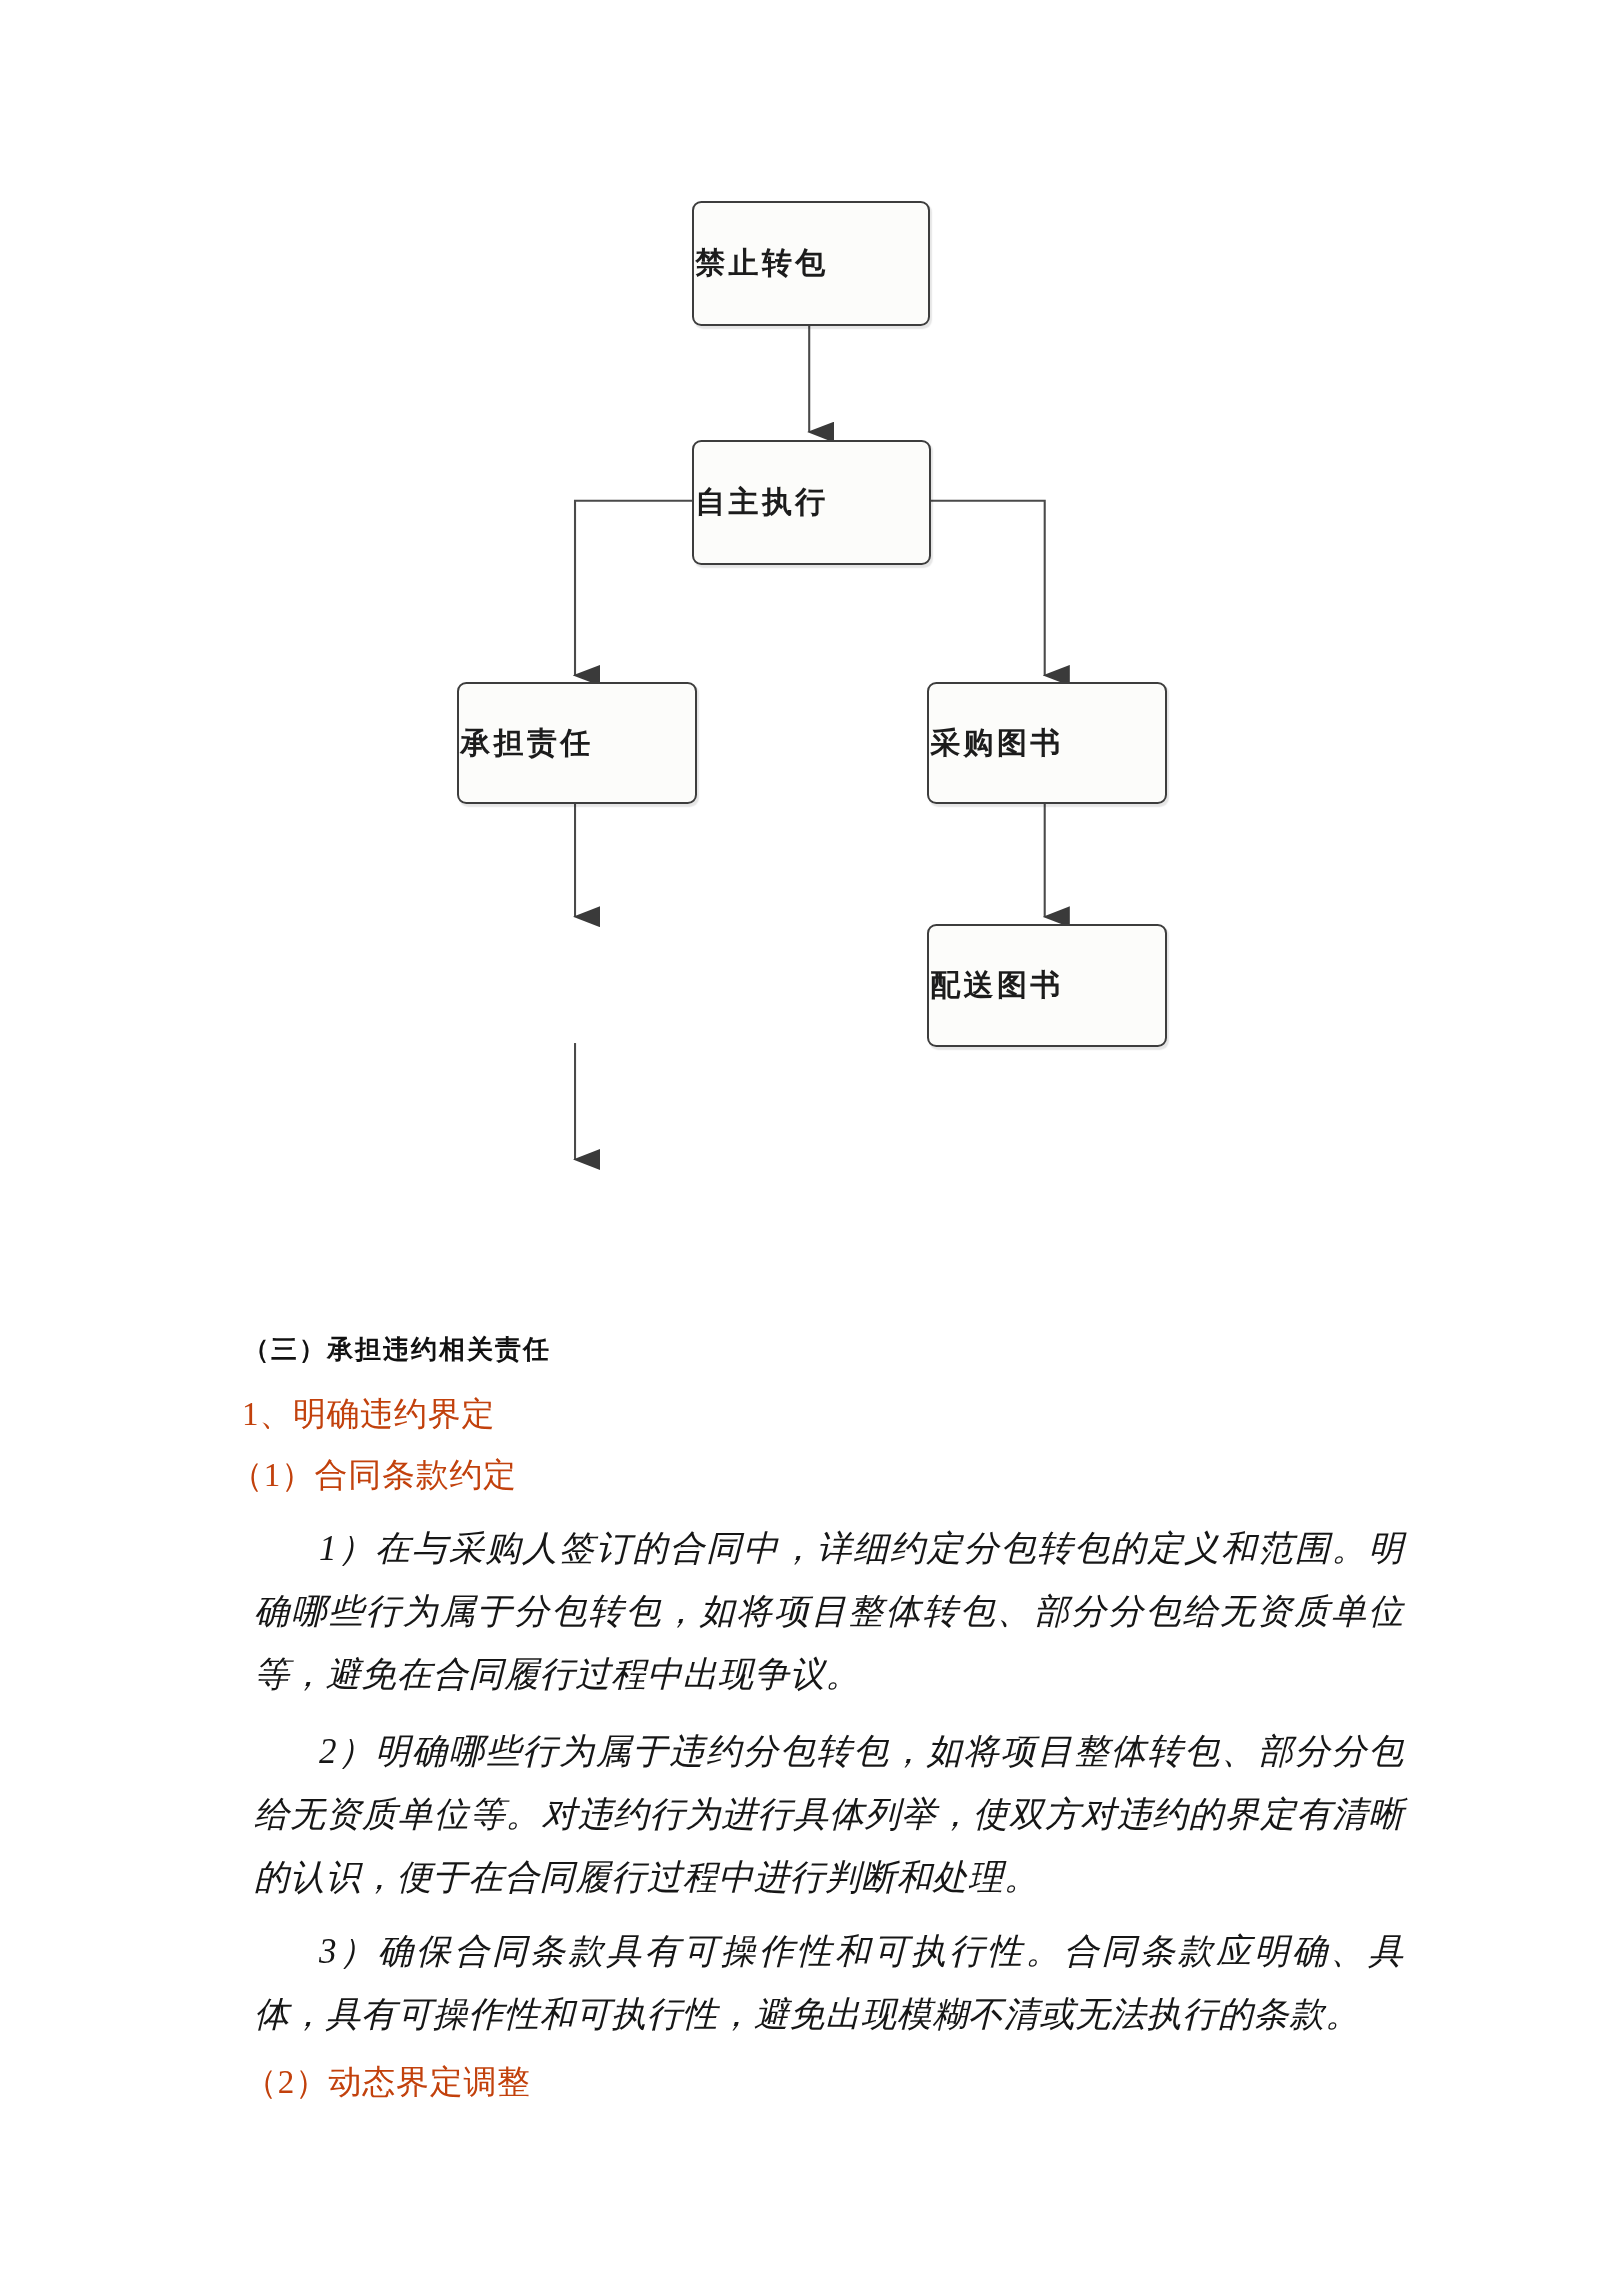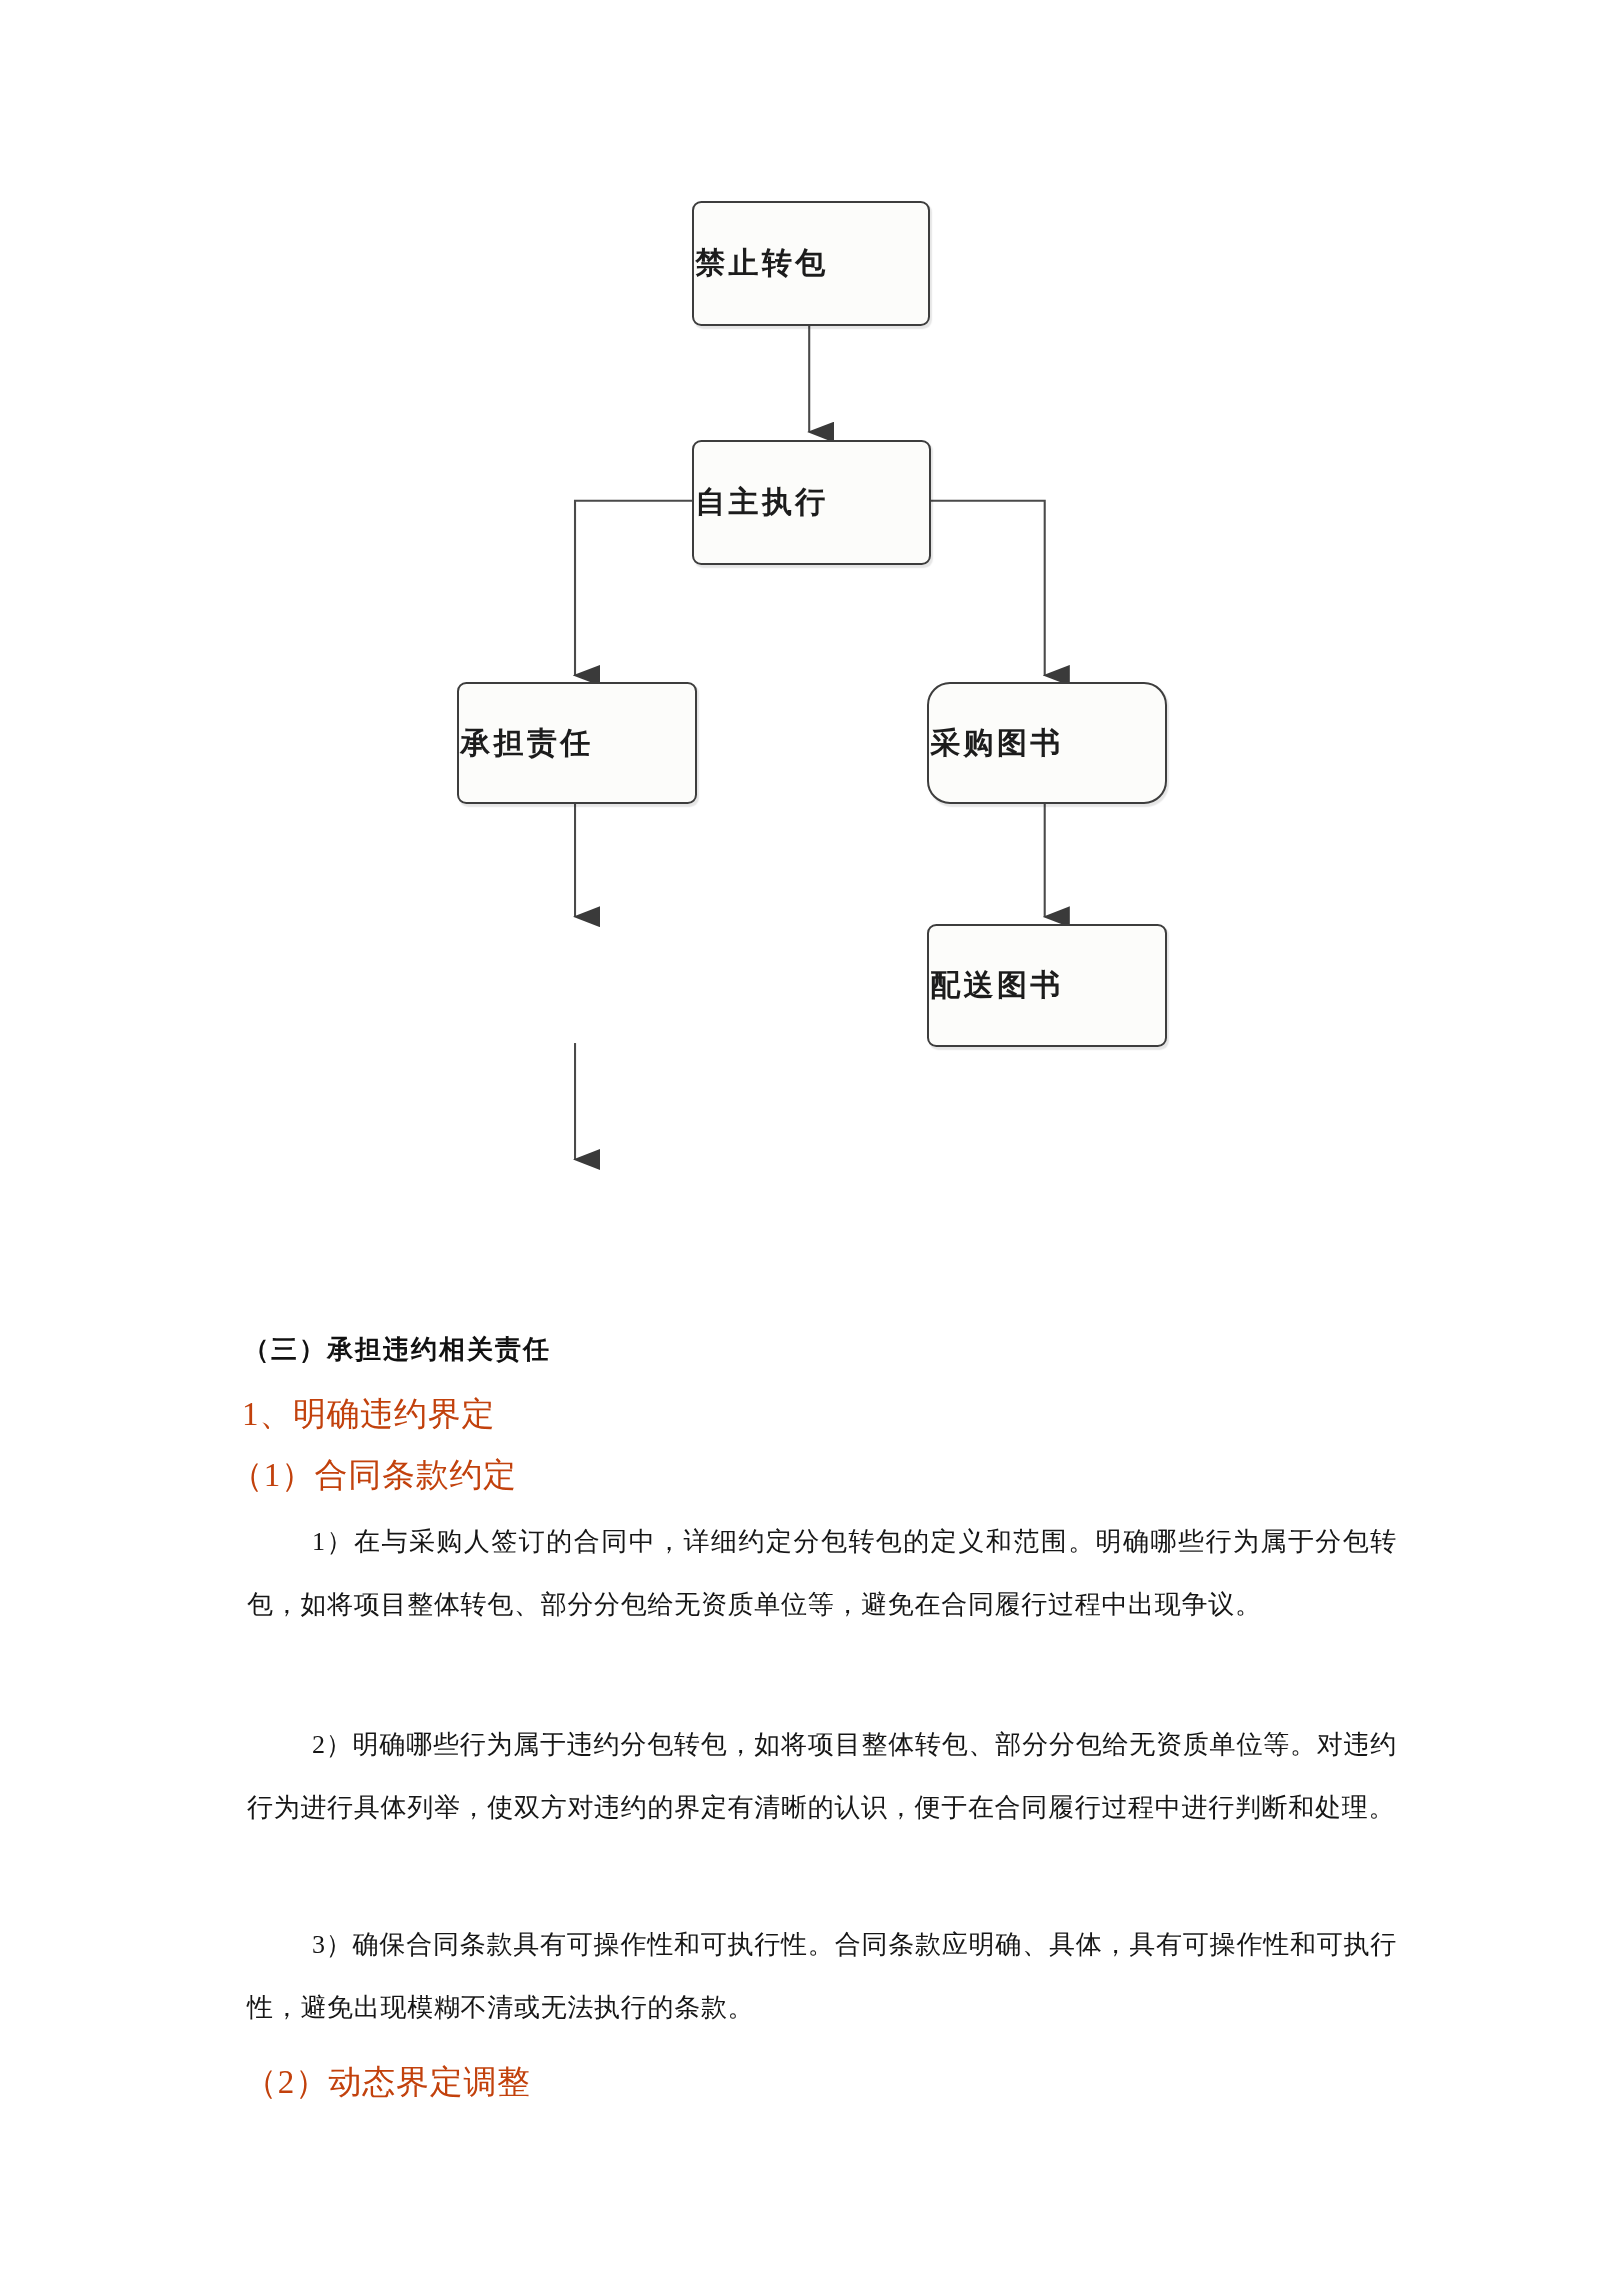--- a/index.html
+++ b/index.html
@@ -72,28 +72,29 @@
     color: #c2410c;
     white-space: nowrap;
   }
   .sub-1 { left: 242px; top: 1392px; }
   .sub-2 { left: 230px; top: 1453px; }
   .sub-3 { left: 244px; top: 2060px; }
   .para {
     position: absolute;
     left: 243px;
     width: 1150px;
-    margin: 4px;
-    font-size: 26px;
+    margin: 11px;
+    font-size: 35px;
     line-height: 63px;
     text-align: justify;
     text-justify: inter-character;
     text-indent: 65px;
     letter-spacing: 0.7px;
     color: #161616;
+    font-style: italic;
   }
   .para-1 { top: 1506px; }
   .para-2 { top: 1709px; }
   .para-3 { top: 1909px; }
 </style>
 </head>
 <body>
 
 <div class="page">
 
@@ -118,21 +119,21 @@
     </div>
 
     <div class="node" style="left:692px; top:440px;  width:235px; height:121px;">
       <span>自主执行</span>
     </div>
 
     <div class="node" style="left:457px;  top:682px; width:236px; height:118px;">
       <span>承担责任</span>
     </div>
 
-    <div class="node" style="left:927px; top:682px; width:236px; height:118px;border-radius:23px;">
+    <div class="node" style="left:927px; top:682px; width:236px; height:118px;">
       <span>采购图书</span>
     </div>
 
 
     <div class="node" style="left:927px; top:924px; width:236px; height:119px;">
       <span>配送图书</span>
     </div>
 
 
   </section>

